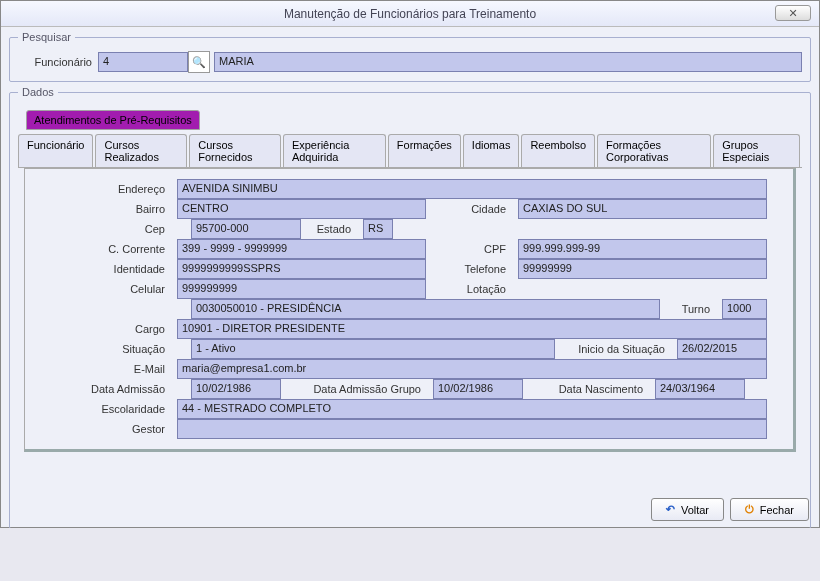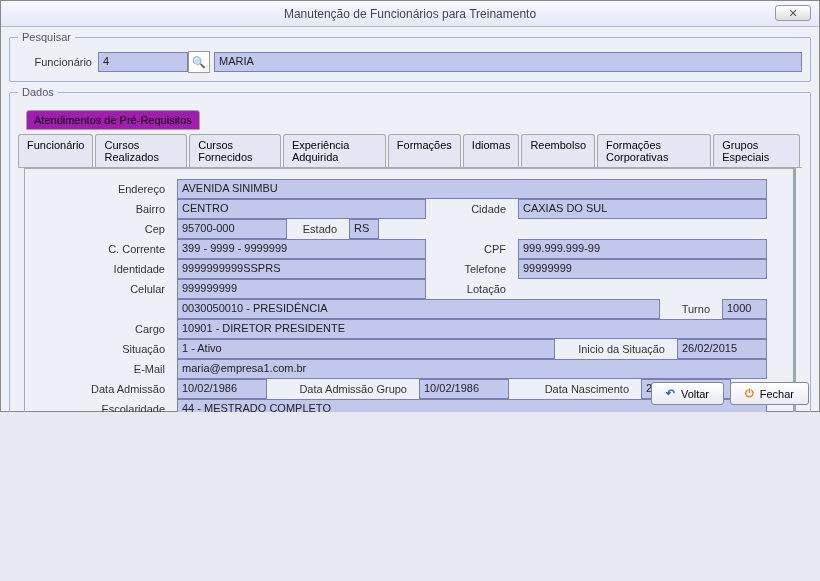--- a/index.html
+++ b/index.html
@@ -1,17 +1,17 @@
 <!DOCTYPE html>
 <html><head>
 <meta charset="utf-8">
 <style>
 * { box-sizing: border-box; font-family: Tahoma, Arial, sans-serif; font-size: 11px; }
 body { margin: 0; background: #e8e8f0; }
-.window { width: 820px; height: 412px; background: #eef0f8; border: 1px solid #888; position: relative; }
+.window { width: 820px; height: 528px; background: #eef0f8; border: 1px solid #888; position: relative; }
 .titlebar { height: 26px; background: linear-gradient(#f6f8ff,#e4e8f8); border-bottom: 1px solid #bbb; display: flex; align-items: center; justify-content: center; position: relative; }
 .titlebar .title { color: #445; font-size: 12px; }
 .closebtn { position: absolute; right: 8px; top: 4px; width: 36px; height: 16px; border: 1px solid #999; border-radius: 3px; background: linear-gradient(#fff,#ddd); display:flex; align-items:center; justify-content:center; color:#555; cursor:pointer; }
 fieldset { border: 1px solid #a8b0d0; margin: 4px 8px; padding: 6px 8px; border-radius: 2px; }
 legend { color: #556; padding: 0 4px; font-size: 11px; }
 .row { display: flex; align-items: center; margin: 2px 0; }
 .lbl { text-align: right; padding-right: 6px; color: #333; }
 .inp { background: #c2c7ec; border: 1px solid #7a80b0; height: 20px; padding: 2px 4px; color: #222; overflow: hidden; white-space: nowrap; }
 .search-row .lbl { width: 80px; }
 .search-row .idbox { width: 90px; }
@@ -22,21 +22,21 @@
 .subtabs { display:flex; margin: 6px 0 0 8px; }
 .subtab { padding: 3px 7px; border:1px solid #a3a3a3; margin-right:2px; background:#a21caf; cursor:pointer; border-radius:3px 3px 0 0;}
 .form-area { border:1px solid #aaa; margin: 0 6px 6px 6px; padding: 10px 6px 10px 6px; border-right: 3px solid #9aa; border-bottom: 3px solid #9aa; }
 .grid { display: grid; grid-template-columns: 120px 1fr 80px 1fr; gap: 0 6px; align-items: center; margin: 0 20px; }
 .grid .lbl { justify-self: end; }
 .full { grid-column: 2 / 5; }
 .footer { position:absolute; bottom:6px; right:10px; display:flex; gap:6px; }
 .btn { border:1px solid #888; background:linear-gradient(#fff,#e8eaf4); padding: 4px 14px; border-radius:3px; cursor:pointer; display:flex; align-items:center; gap:6px; font-size: 12px; }
 .icon-back { color:#2a60c8; font-weight:bold; }
 .icon-close { color:#e08000; font-weight:bold; }
-.shortline { display:flex; gap:6px; align-items:center; grid-column: 2 / 5;}
+.shortline { display:flex; gap:6px; align-items:center; grid-column: 2 / 5; margin-left: 14px;}
 .shortline .inp { flex:0 0 auto; }
 </style>
 </head>
 <body>
 
 <div class="window">
   <div class="titlebar">
     <span class="title">Manutenção de Funcionários para Treinamento</span>
     <div class="closebtn">
       <span>✕</span>

